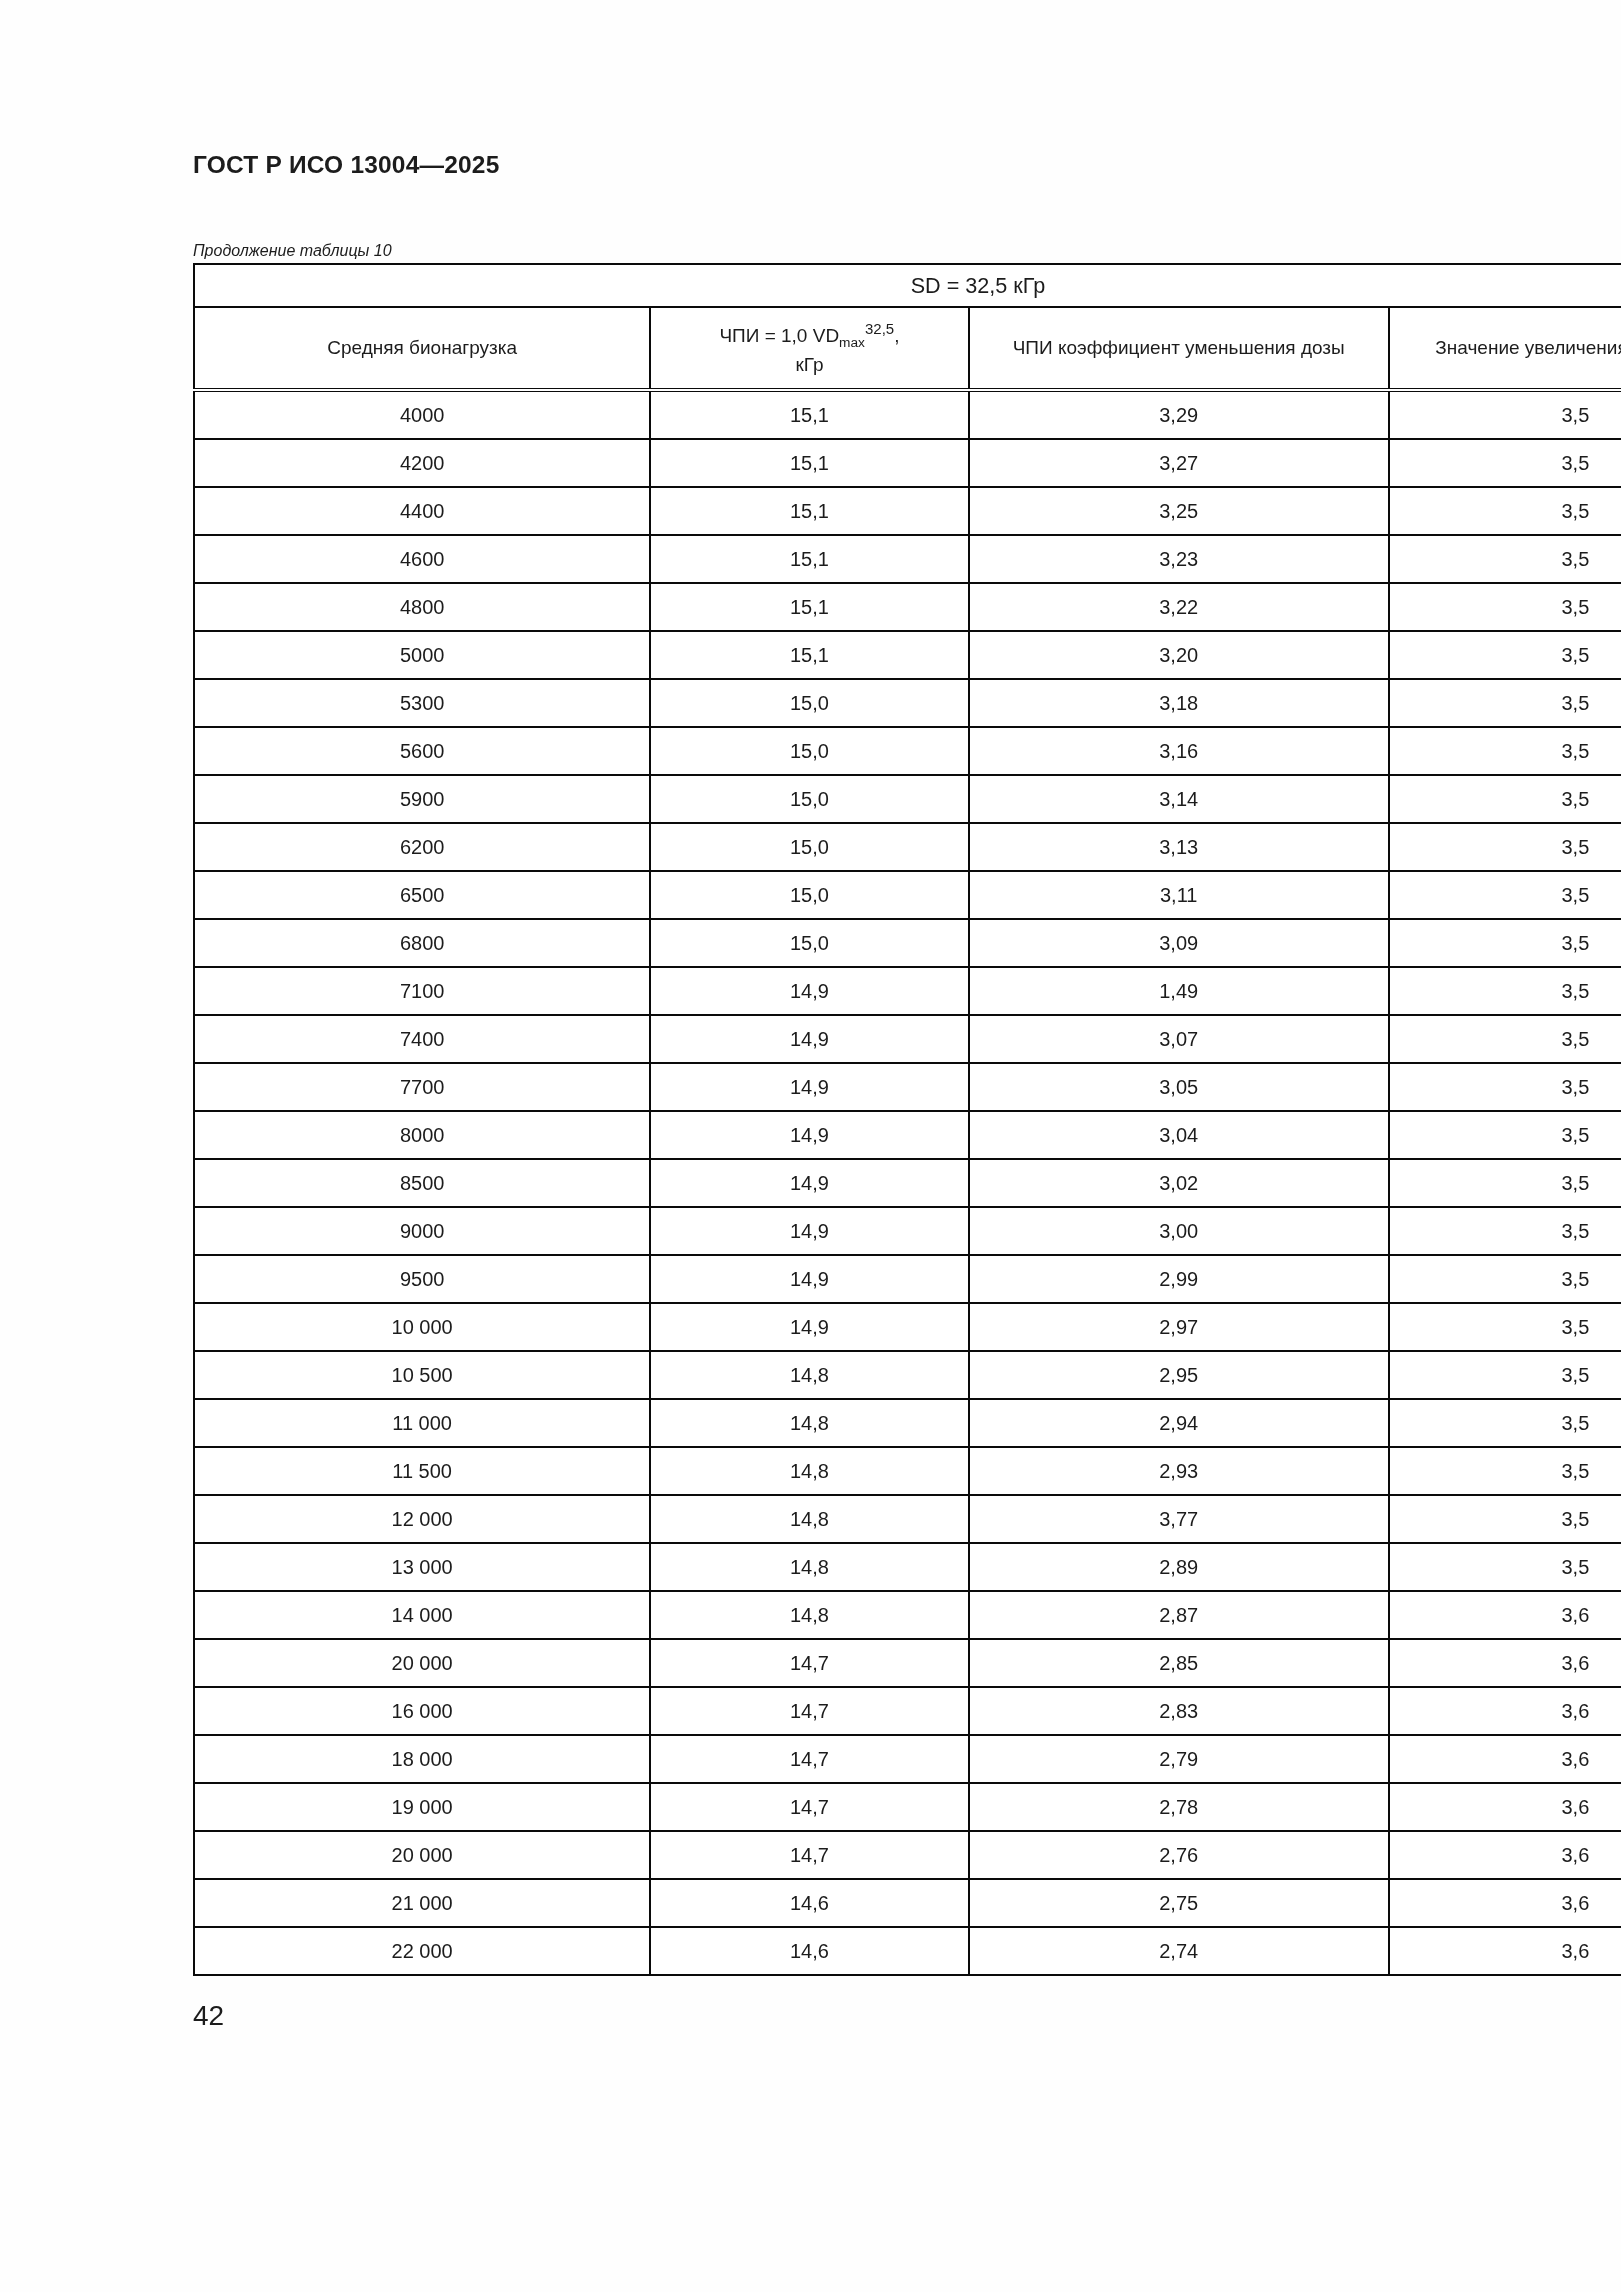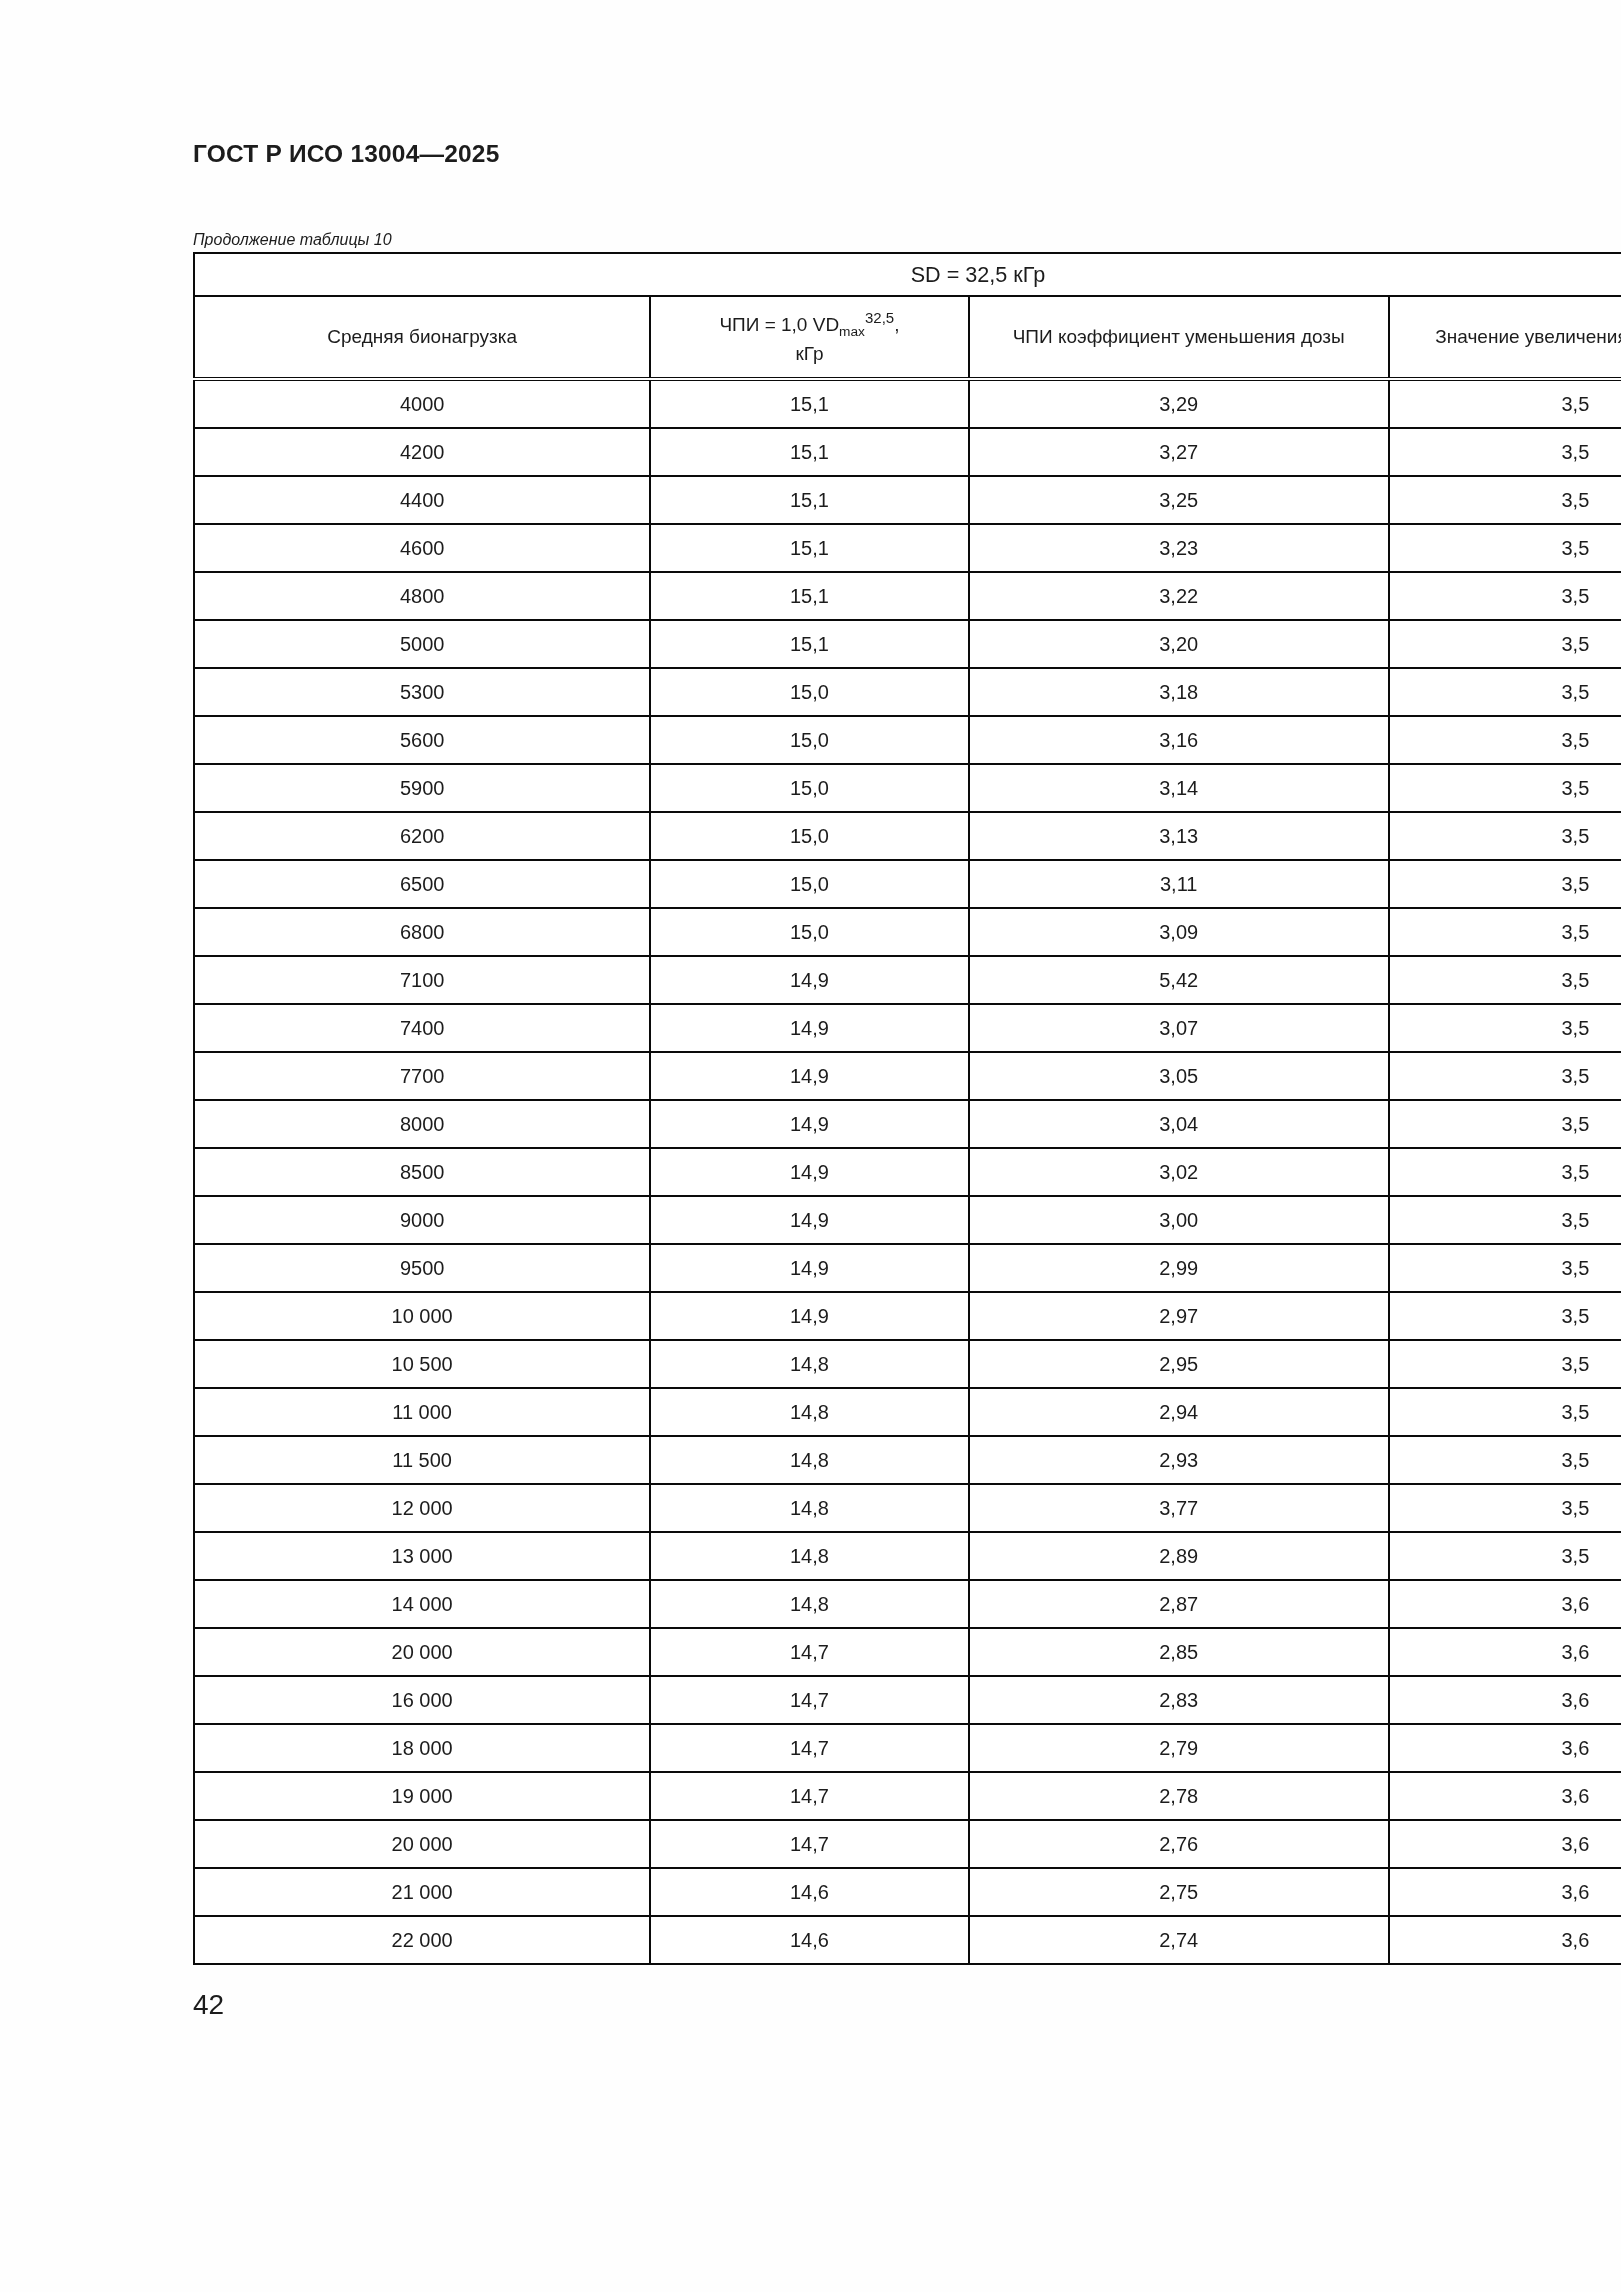--- a/index.html
+++ b/index.html
@@ -10,21 +10,21 @@
     color: #1c1c1c;
   }
   .page {
     position: relative;
     width: 1621px; height: 2293px;
     background: #fefefe;
     overflow: hidden;
   }
   .content {
     position: absolute;
-    left: 193px; top: 0;
+    left: 193px; top: 11px;
     width: 1310px;
   }
   .doc-header {
     margin-top: 140px;
     font-size: 24.5px;
     font-weight: bold;
     letter-spacing: 0.2px;
   }
   .table-caption {
     margin-top: 63px;
@@ -169,21 +169,21 @@
           </tr>
           <tr>
             <td>6800</td>
             <td>15,0</td>
             <td>3,09</td>
             <td>3,5</td>
           </tr>
           <tr>
             <td>7100</td>
             <td>14,9</td>
-            <td>5,42</td>
+            <td>1,49</td>
             <td>3,5</td>
           </tr>
           <tr>
             <td>7400</td>
             <td>14,9</td>
             <td>3,07</td>
             <td>3,5</td>
           </tr>
           <tr>
             <td>7700</td>

